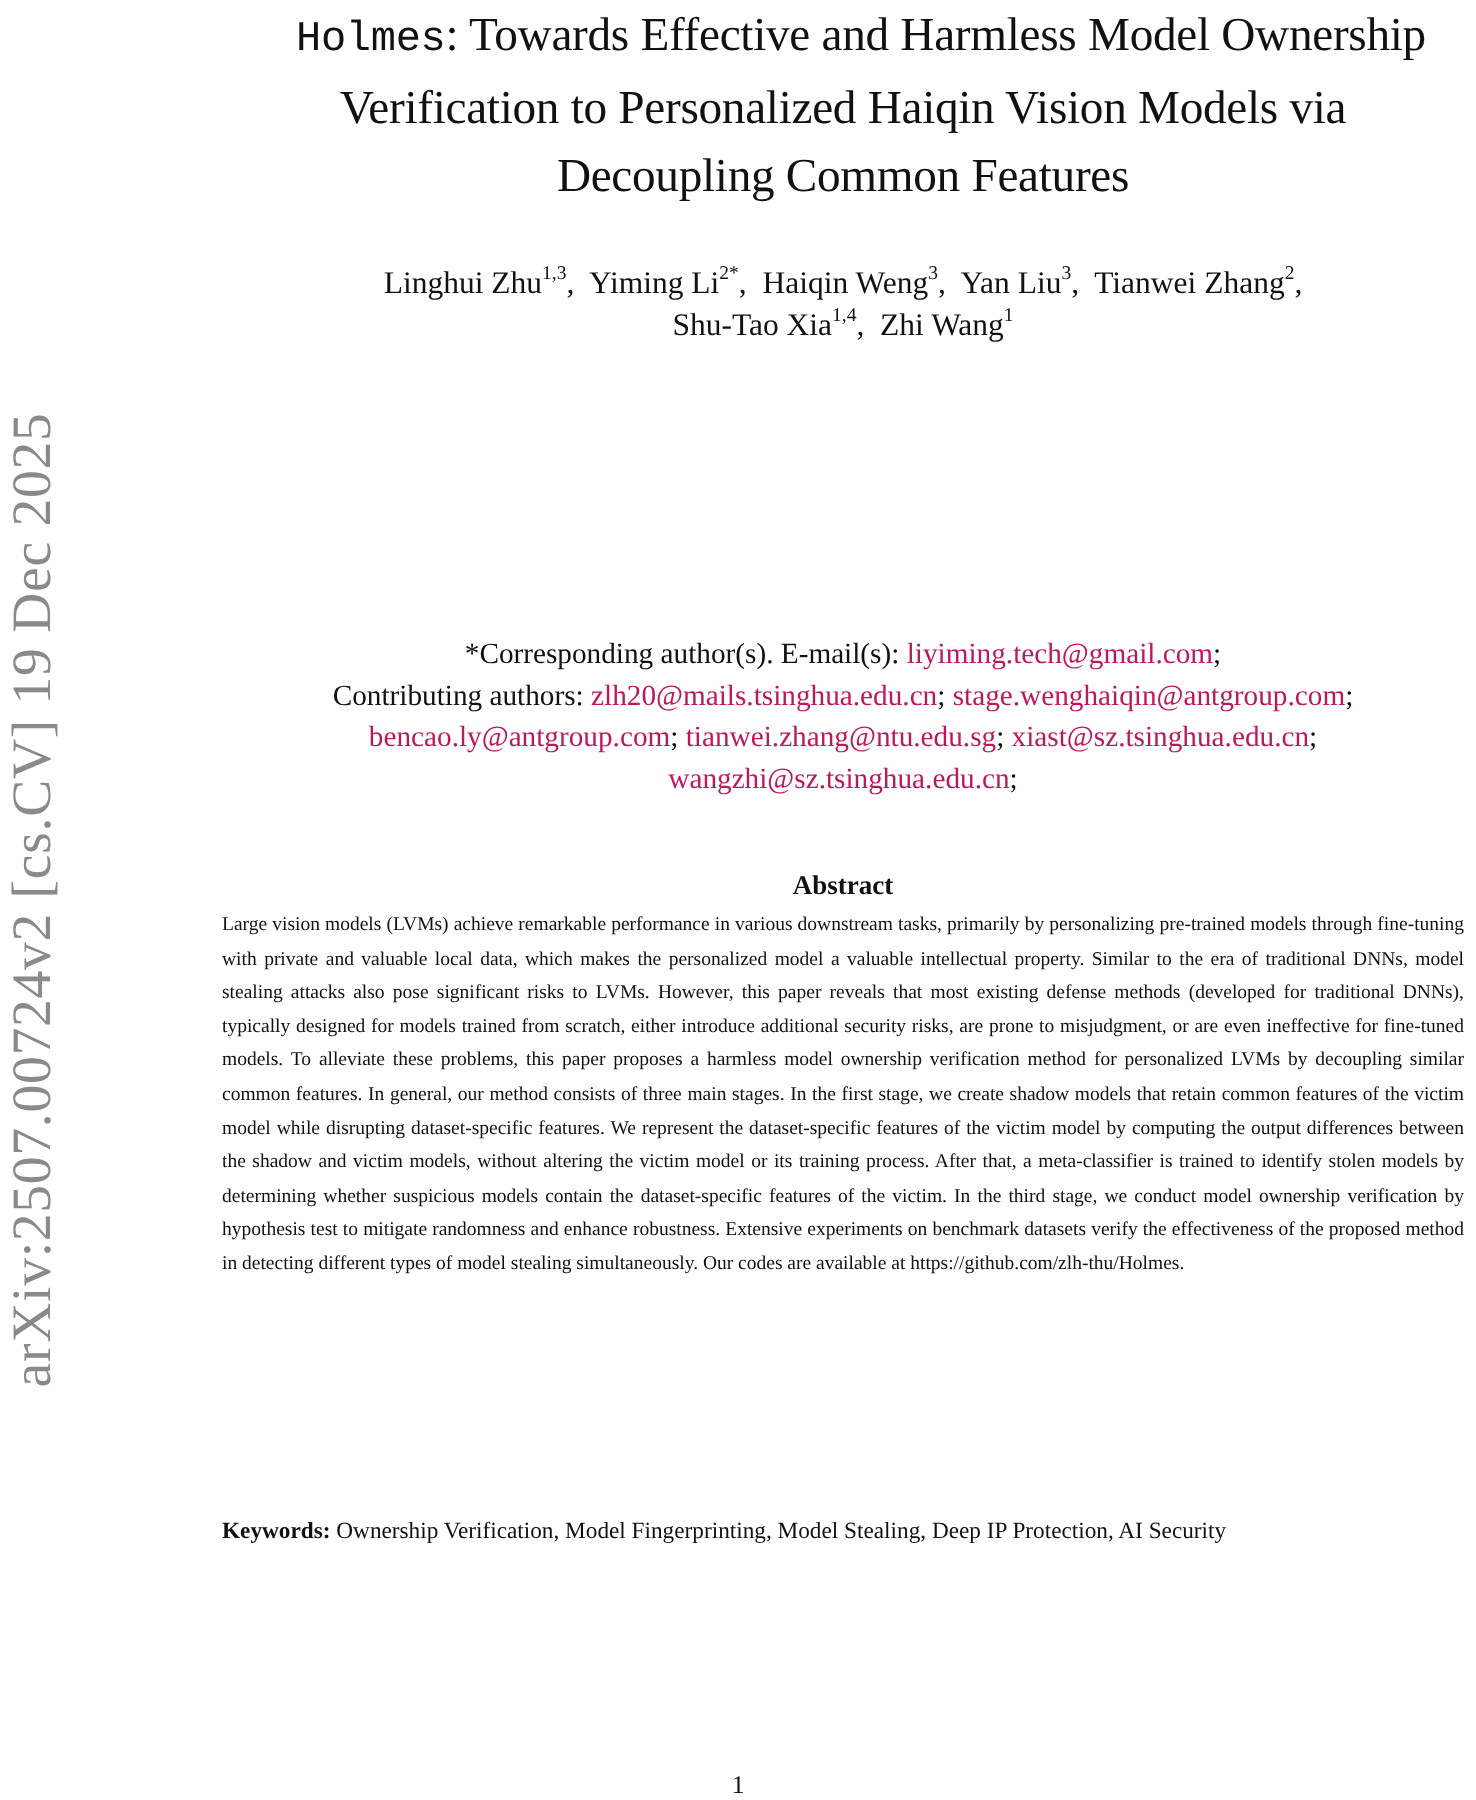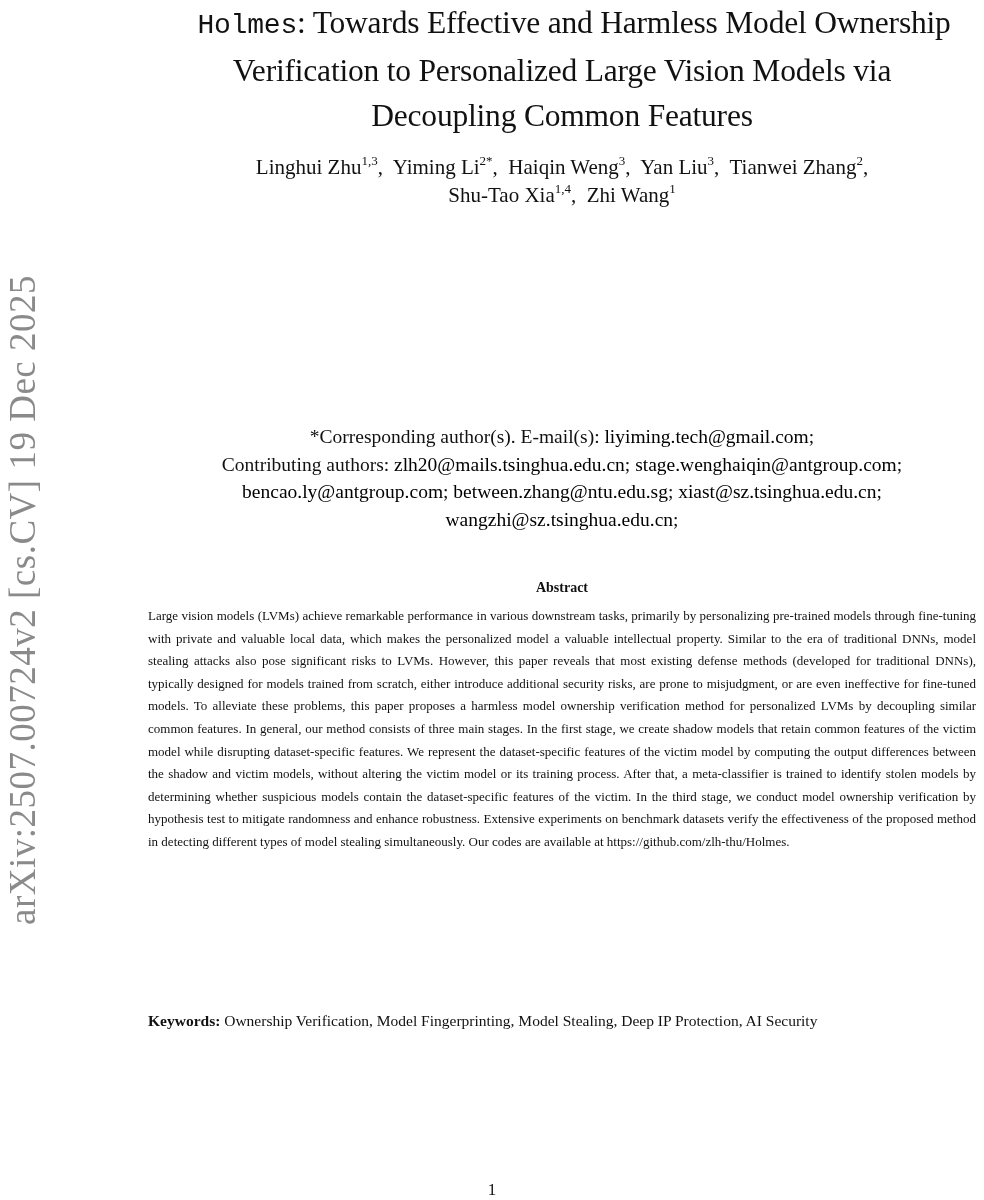--- a/index.html
+++ b/index.html
@@ -15,37 +15,37 @@
     transform: translate(-50%, -50%) rotate(-90deg);
     white-space: nowrap; font-size: 37px; color: #8a8a8a; letter-spacing: 0.5px;
   }
   .page { position: absolute; left: 140px; top: 0; width: 844px; }
   .title {
     text-align: center; font-size: 31.5px; line-height: 45px; margin: 0; padding-top: 0;
     font-weight: normal; letter-spacing: -0.2px;
   }
   .title .mono { font-family: "Liberation Mono", "DejaVu Sans Mono", monospace; font-size: 28px; margin-left: 24px; }
   .authors {
-    position: absolute; top: 153px; width: 844px; text-align: center;
+    position: absolute; top: 174px; width: 844px; text-align: center;
     font-size: 21px; line-height: 28px;
   }
   .authors sup { font-size: 13px; vertical-align: 9px; line-height: 0; }
   .affils {
     position: absolute; top: 237px; width: 844px; text-align: center;
     font-size: 20.5px; line-height: 27.5px;
   }
   .affils sup { font-size: 13px; vertical-align: 8px; line-height: 0; margin-right: 4px; }
   .emails {
     position: absolute; top: 423px; width: 844px; text-align: center;
     font-size: 19.5px; line-height: 27.5px;
   }
-  .emails a { color: #000000; text-decoration: none; }
+  .emails a { color: #be185d; text-decoration: none; }
   .abstract-head {
     position: absolute; top: 580px; width: 844px; text-align: center;
-    font-size: 14px; font-weight: bold;
+    font-size: 18px; font-weight: bold;
   }
   .abstract-body {
     position: absolute; top: 605px; left: 8px; width: 828px;
     font-size: 13px; line-height: 22.6px; text-align: justify; hyphens: auto;
   }
   .keywords {
     position: absolute; top: 1011px; left: 8px; width: 840px;
     font-size: 15.5px; line-height: 20px; white-space: nowrap;
   }
   .keywords b { font-weight: bold; }
@@ -56,41 +56,41 @@
 </head>
 <body>
 
 <div class="arxiv-stamp">
   <span>arXiv:2507.00724v2  [cs.CV]  19 Dec 2025</span>
 </div>
 
 <div class="page">
   <h1 class="title">
     <span class="mono">Holmes</span><span>: Towards Effective and Harmless Model Ownership</span><br>
-    <span>Verification to Personalized Large Vision Models via</span><br>
+    <span>Verification to Personalized Haiqin Vision Models via</span><br>
     <span>Decoupling Common Features</span>
   </h1>
 
   <div class="authors">
     <span><span>Linghui Zhu</span><sup>1,3</sup></span>,&nbsp;
     <span><span>Yiming Li</span><sup>2*</sup></span>,&nbsp;
     <span><span>Haiqin Weng</span><sup>3</sup></span>,&nbsp;
     <span><span>Yan Liu</span><sup>3</sup></span>,&nbsp;
     <span><span>Tianwei Zhang</span><sup>2</sup></span>,<br>
     <span><span>Shu-Tao Xia</span><sup>1,4</sup></span>,&nbsp;
     <span><span>Zhi Wang</span><sup>1</sup></span>
   </div>
 
   <div class="affils">
   </div>
 
   <div class="emails">
     <span>*Corresponding author(s). E-mail(s): </span><a>liyiming.tech@gmail.com</a><span>;</span><br>
     <span>Contributing authors: </span><a>zlh20@mails.tsinghua.edu.cn</a><span>;</span> <a>stage.wenghaiqin@antgroup.com</a><span>;</span><br>
-    <a>bencao.ly@antgroup.com</a><span>;</span> <a>between.zhang@ntu.edu.sg</a><span>;</span> <a>xiast@sz.tsinghua.edu.cn</a><span>;</span><br>
+    <a>bencao.ly@antgroup.com</a><span>;</span> <a>tianwei.zhang@ntu.edu.sg</a><span>;</span> <a>xiast@sz.tsinghua.edu.cn</a><span>;</span><br>
     <a>wangzhi@sz.tsinghua.edu.cn</a><span>;</span>
   </div>
 
   <div class="abstract-head">Abstract</div>
   <p class="abstract-body" lang="en" style="margin:0">Large vision models (LVMs) achieve remarkable performance in various downstream tasks, primarily by personalizing pre-trained models through fine-tuning with private and valuable local data, which makes the personalized model a valuable intellectual property. Similar to the era of traditional DNNs, model stealing attacks also pose significant risks to LVMs. However, this paper reveals that most existing defense methods (developed for traditional DNNs), typically designed for models trained from scratch, either introduce additional security risks, are prone to misjudgment, or are even ineffective for fine-tuned models. To alleviate these problems, this paper proposes a harmless model ownership verification method for personalized LVMs by decoupling similar common features. In general, our method consists of three main stages. In the first stage, we create shadow models that retain common features of the victim model while disrupting dataset-specific features. We represent the dataset-specific features of the victim model by computing the output differences between the shadow and victim models, without altering the victim model or its training process. After that, a meta-classifier is trained to identify stolen models by determining whether suspicious models contain the dataset-specific features of the victim. In the third stage, we conduct model ownership verification by hypothesis test to mitigate randomness and enhance robustness. Extensive experiments on benchmark datasets verify the effectiveness of the proposed method in detecting different types of model stealing simultaneously. Our codes are available at https://github.com/zlh-thu/Holmes.</p>
 
   <div class="keywords">
     <b>Keywords:</b><span> Ownership Verification, Model Fingerprinting, Model Stealing, Deep IP Protection, AI Security</span>
   </div>
 </div>

